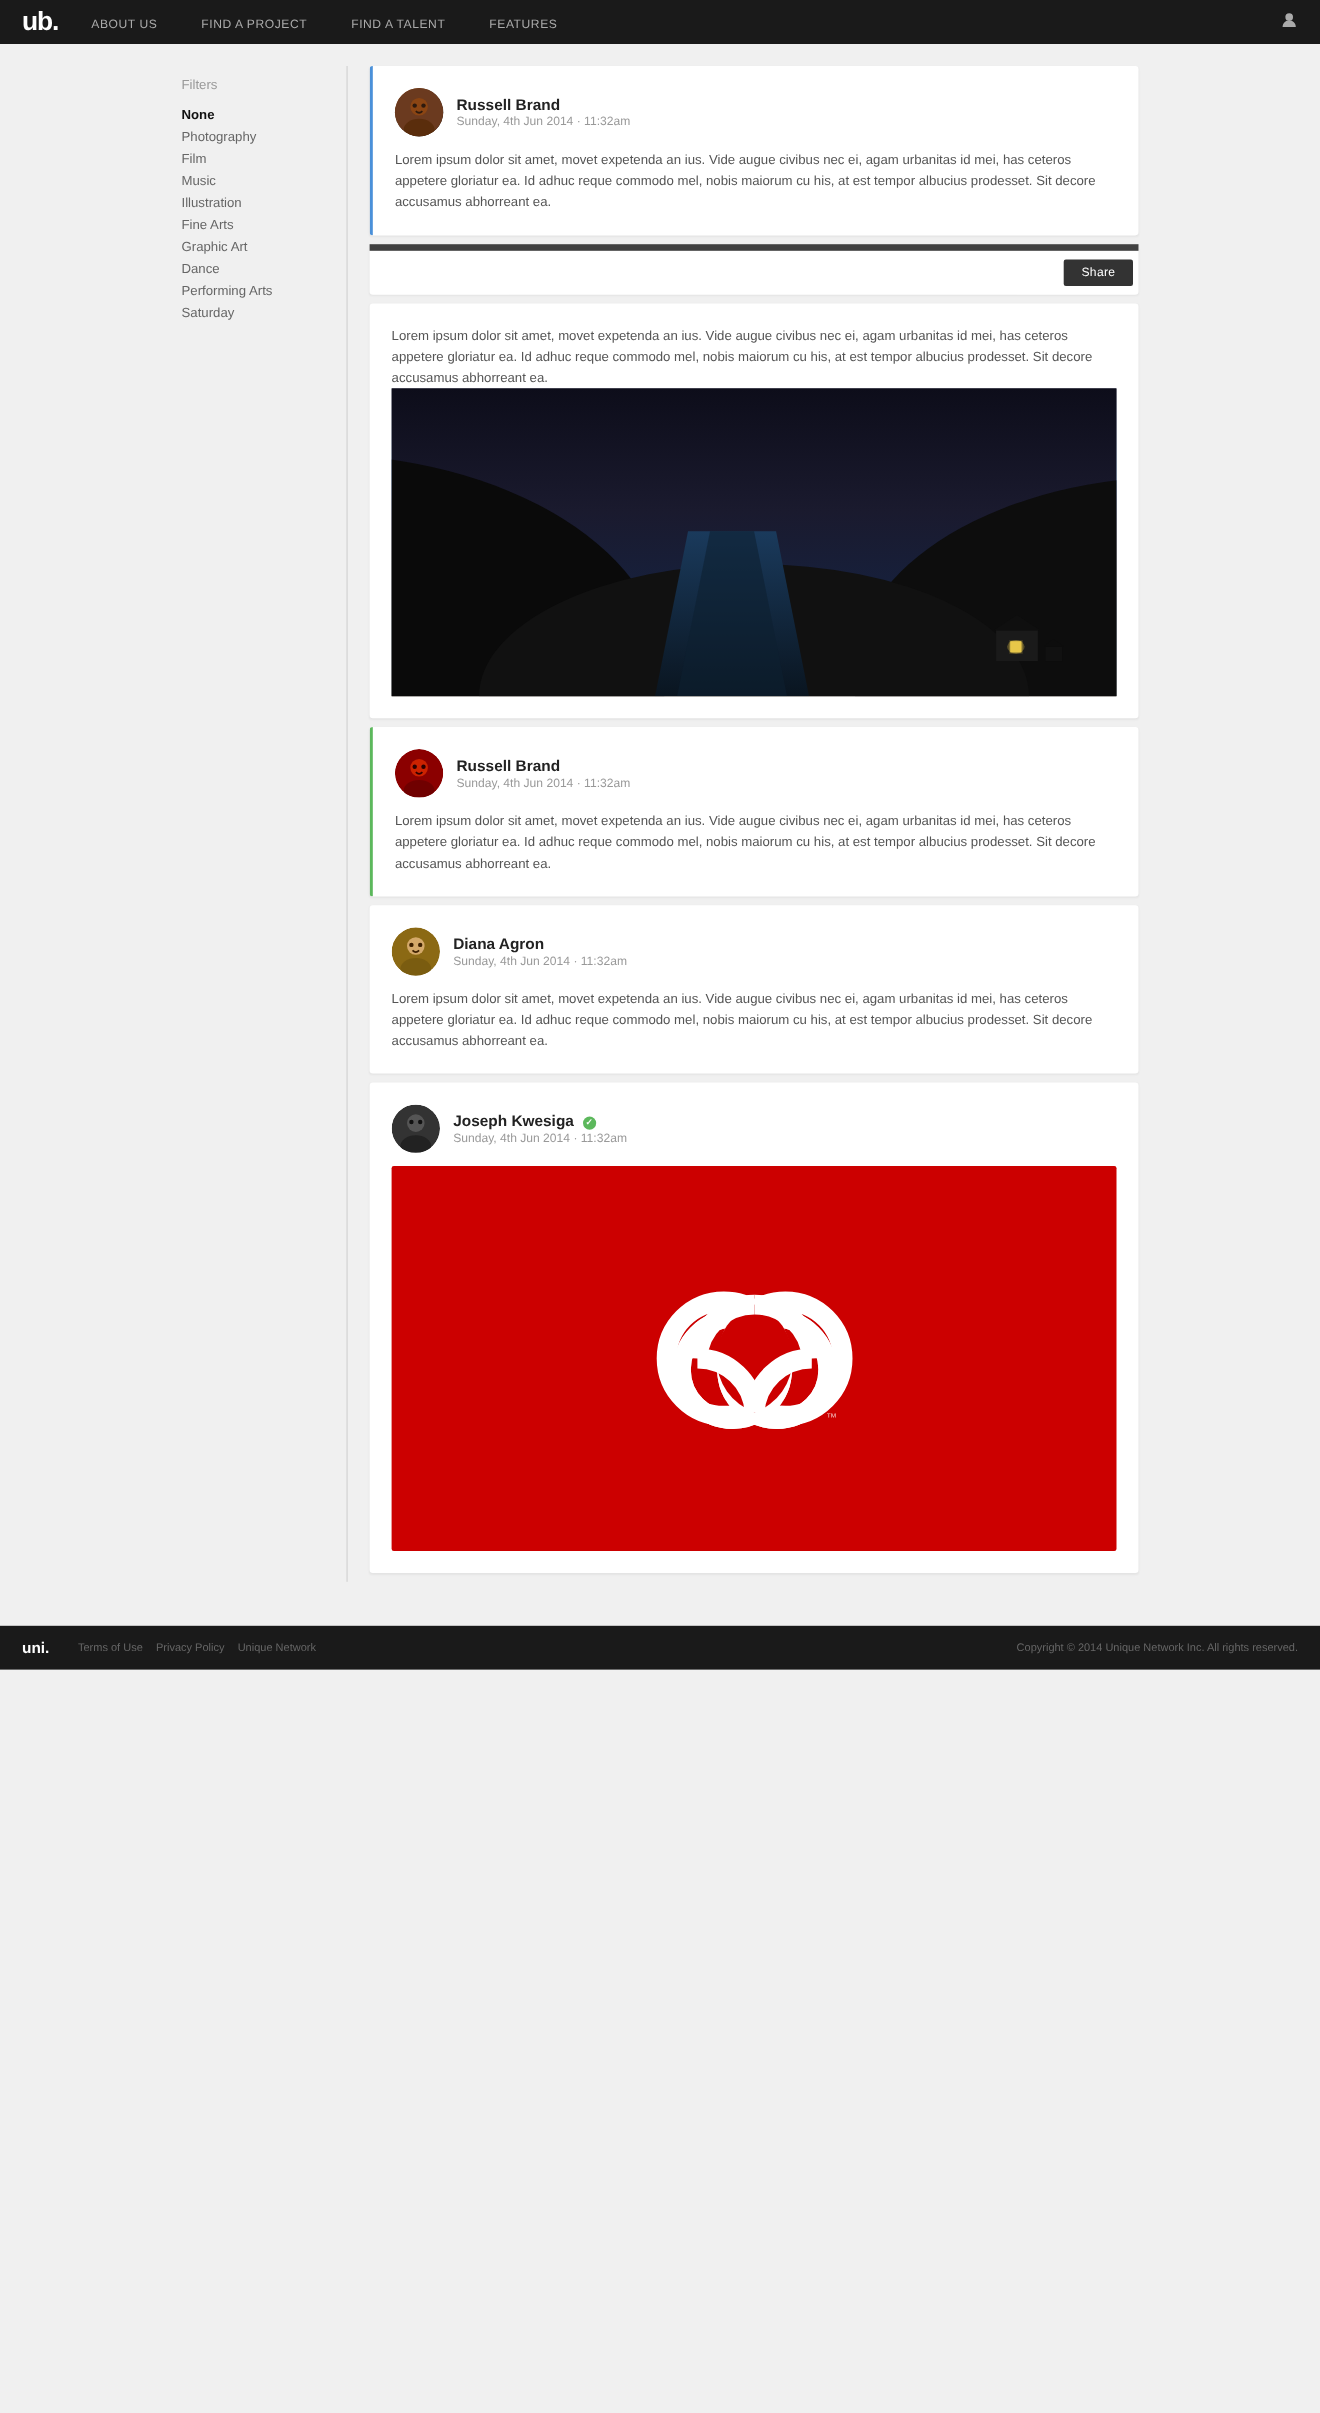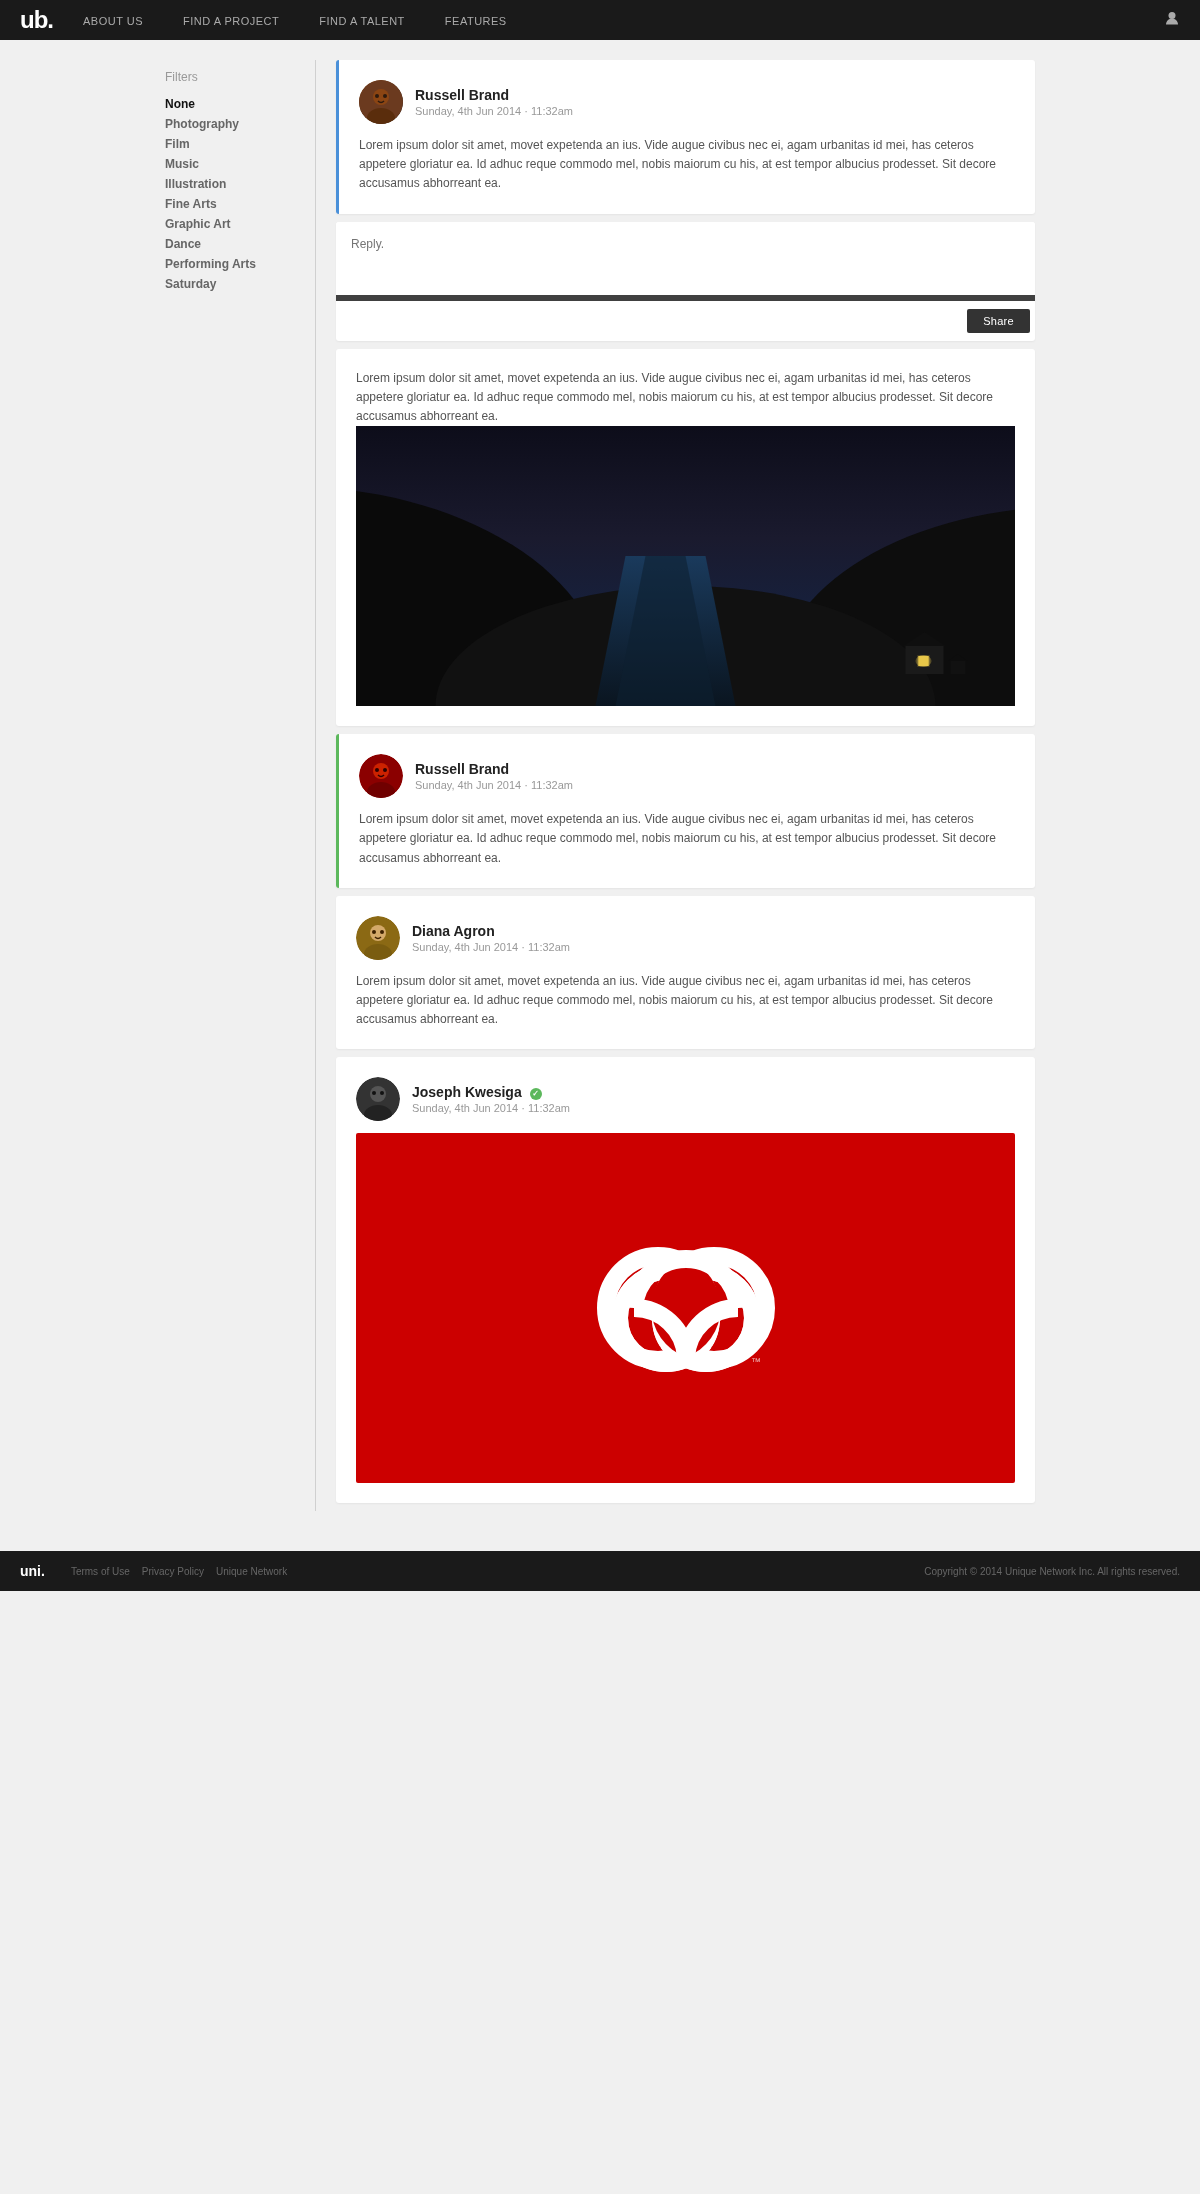--- a/index.html
+++ b/index.html
@@ -60,21 +60,20 @@
       color: #999;
       margin-bottom: 10px;
     }
     .sidebar-item {
       display: block;
       font-size: 12px;
       color: #666;
       padding: 3px 0;
       cursor: pointer;
       text-decoration: none;
-      font-weight: bold;
     }
     .sidebar-item.active {
       color: #111;
       font-weight: 600;
     }
 
     
     .divider-line {
       width: 1px;
       background: #d0d0d0;
@@ -320,21 +319,20 @@
         </div>
         <div class="post-meta">
           <span class="post-author-name">Russell Brand</span>
           <span class="post-timestamp">Sunday, 4th Jun 2014 · 11:32am</span>
         </div>
       </div>
       <p class="post-body">Lorem ipsum dolor sit amet, movet expetenda an ius. Vide augue civibus nec ei, agam urbanitas id mei, has ceteros appetere gloriatur ea. Id adhuc reque commodo mel, nobis maiorum cu his, at est tempor albucius prodesset. Sit decore accusamus abhorreant ea.</p>
     </div>
 
     <div class="reply-card">
-      <textarea class="reply-textarea" placeholder="Reply." style=""></textarea>
       <div class="reply-footer">
         <button class="share-btn">Share</button>
       </div>
     </div>
 
     <div class="card">
       <p class="post-body">Lorem ipsum dolor sit amet, movet expetenda an ius. Vide augue civibus nec ei, agam urbanitas id mei, has ceteros appetere gloriatur ea. Id adhuc reque commodo mel, nobis maiorum cu his, at est tempor albucius prodesset. Sit decore accusamus abhorreant ea.</p>
 
       <div class="dark-landscape">
         <svg width="100%" height="100%" viewBox="0 0 740 280" preserveAspectRatio="xMidYMid slice" xmlns="http://www.w3.org/2000/svg">

